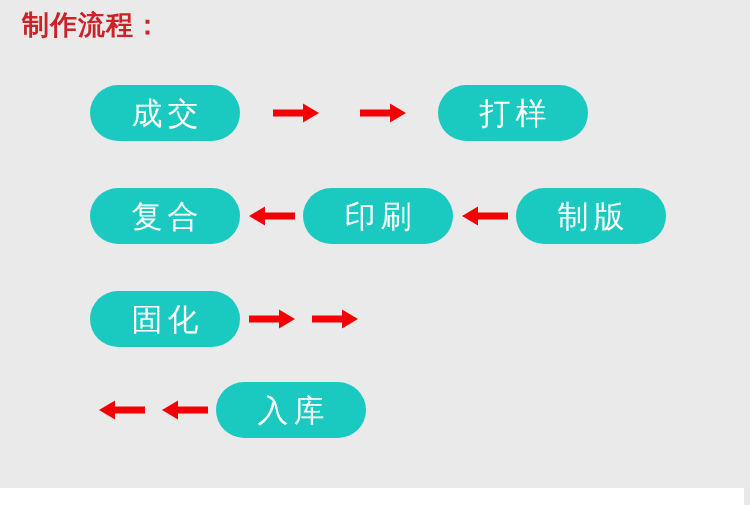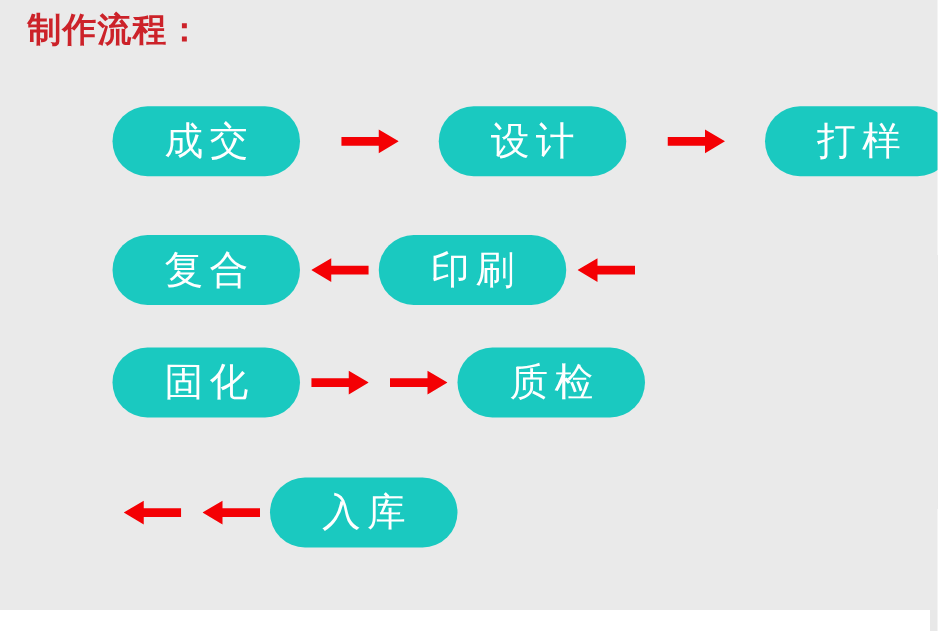--- a/index.html
+++ b/index.html
@@ -60,21 +60,21 @@
     left: 90px;
     width: 570px;
     height: 56px;
     display: flex;
     flex-direction: row;
     align-items: center;
     justify-content: flex-start;
   }
   .flow-row.r0 { top: 85px; gap: 24px; }
   .flow-row.r1 { top: 188px; align-items: flex-end; }
-  .flow-row.r2 { top: 278px; align-items: flex-end; }
+  .flow-row.r2 { top: 291px; align-items: flex-end; }
   .flow-row.r3 { top: 382px; }
 
   .node {
     width: 150px;
     height: 56px;
     border-radius: 28px;
     background: #1ac9c0;
     color: #ffffff;
     display: flex;
     align-items: center;
@@ -115,21 +115,20 @@
 
   <div class="flow">
 
     <div class="flow-row r0">
       <div class="node">成交</div>
       <div class="connector">
         <svg width="46" height="32" viewBox="0 0 46 32" aria-hidden="true">
           <path class="arrow-stroke" d="M0 12.5 H30 V6.5 L46 16 L30 25.5 V19.5 H0 Z"></path>
         </svg>
       </div>
-      <div class="node">设计</div>
       <div class="connector">
         <svg width="46" height="32" viewBox="0 0 46 32" aria-hidden="true">
           <path class="arrow-stroke" d="M0 12.5 H30 V6.5 L46 16 L30 25.5 V19.5 H0 Z"></path>
         </svg>
       </div>
       <div class="node">打样</div>
     </div>
 
     <div class="flow-row r1">
       <div class="node">复合</div>
@@ -137,35 +136,35 @@
         <svg width="46" height="32" viewBox="0 0 46 32" aria-hidden="true">
           <path class="arrow-stroke" d="M46 12.5 H16 V6.5 L0 16 L16 25.5 V19.5 H46 Z"></path>
         </svg>
       </div>
       <div class="node">印刷</div>
       <div class="connector">
         <svg width="46" height="32" viewBox="0 0 46 32" aria-hidden="true">
           <path class="arrow-stroke" d="M46 12.5 H16 V6.5 L0 16 L16 25.5 V19.5 H46 Z"></path>
         </svg>
       </div>
+      <div class="node">制版</div>
     </div>
 
     <div class="flow-row r2">
       <div class="node">固化</div>
       <div class="connector">
         <svg width="46" height="32" viewBox="0 0 46 32" aria-hidden="true">
           <path class="arrow-stroke" d="M0 12.5 H30 V6.5 L46 16 L30 25.5 V19.5 H0 Z"></path>
         </svg>
       </div>
       <div class="connector">
         <svg width="46" height="32" viewBox="0 0 46 32" aria-hidden="true">
           <path class="arrow-stroke" d="M0 12.5 H30 V6.5 L46 16 L30 25.5 V19.5 H0 Z"></path>
         </svg>
       </div>
-      <div class="node">质检</div>
     </div>
 
     <div class="flow-row r3">
       <div class="connector">
         <svg width="46" height="32" viewBox="0 0 46 32" aria-hidden="true">
           <path class="arrow-stroke" d="M46 12.5 H16 V6.5 L0 16 L16 25.5 V19.5 H46 Z"></path>
         </svg>
       </div>
       <div class="connector">
         <svg width="46" height="32" viewBox="0 0 46 32" aria-hidden="true">

